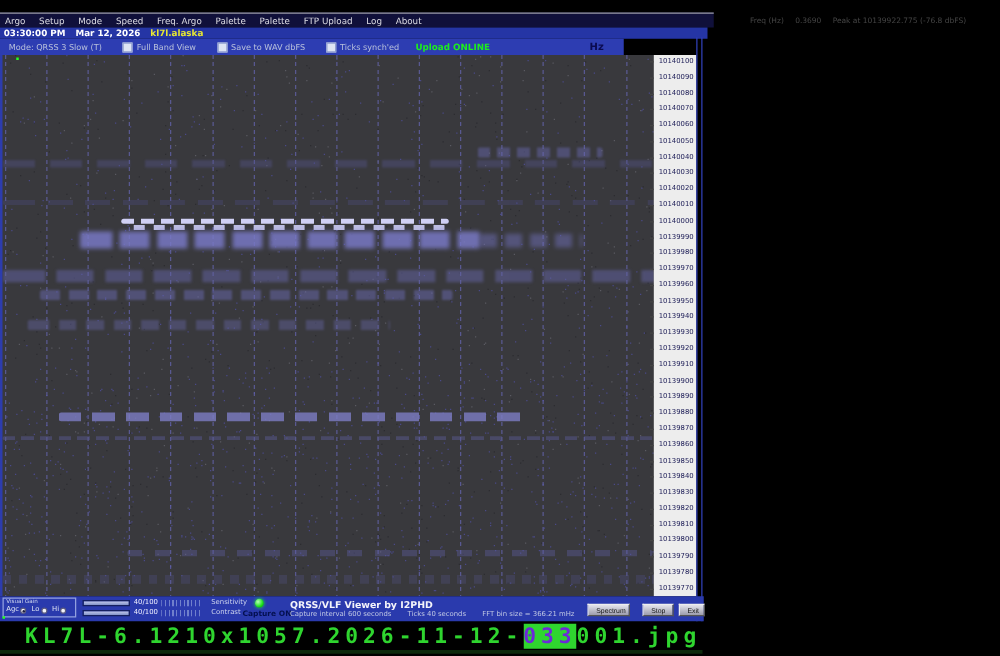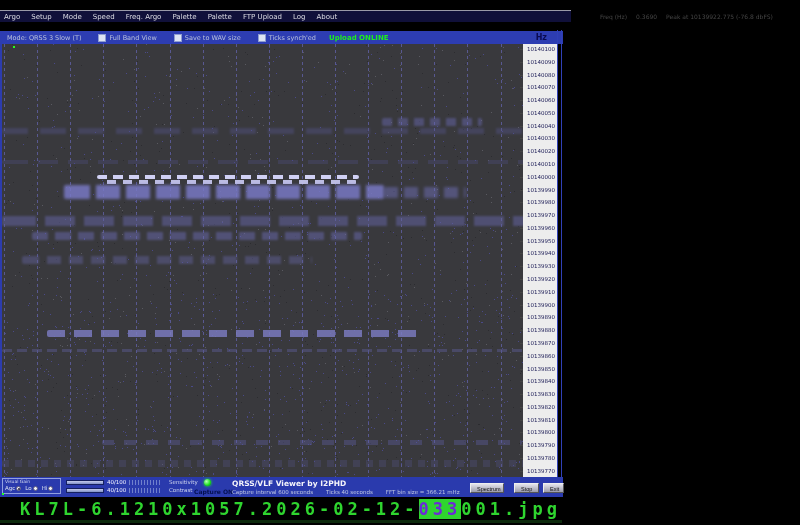--- a/index.html
+++ b/index.html
@@ -12,21 +12,21 @@
            padding:0 4px;font-size:7px;color:#dcdce4;}
   .menu-item{cursor:default;white-space:nowrap;}
 
   
   #statusbar{position:absolute;left:0;top:22px;width:563px;height:9px;background:#2535a5;
              display:flex;align-items:center;gap:8px;padding-left:3px;
              font-size:7px;font-weight:bold;color:#ffffff;}
   #station{color:#e8e832;}
 
   
-  #toolbar{position:absolute;left:0;top:31px;width:563px;height:13px;background:#2d3db2;
+  #toolbar{position:absolute;left:0;top:31px;width:499px;height:13px;background:#2d3db2;
            display:flex;align-items:center;font-size:6.5px;color:#b8c0dc;}
   #mode-label{margin-left:7px;white-space:nowrap;}
   .cb-group{display:flex;align-items:center;margin-left:17px;white-space:nowrap;}
   .cb-box{width:6px;height:6px;background:#dde4f4;border:1px solid #8f9ed0;margin-right:3px;}
   #grabber-status{margin-left:13px;color:#1dee1d;font-weight:bold;font-size:7px;white-space:nowrap;}
   #hz-label{position:absolute;right:16px;top:2px;color:#0a0a50;font-weight:bold;font-size:8px;}
 
   
   #freq-overlay{position:absolute;left:600px;top:13px;width:198px;display:flex;gap:9px;
                 font-size:6px;color:#454545;white-space:nowrap;}
@@ -101,31 +101,36 @@
       <span class="menu-item">Mode</span>
       <span class="menu-item">Speed</span>
       <span class="menu-item">Freq. Argo</span>
       <span class="menu-item">Palette</span>
       <span class="menu-item">Palette</span>
       <span class="menu-item">FTP Upload</span>
       <span class="menu-item">Log</span>
       <span class="menu-item">About</span>
     </div>
 
+  <div id="statusbar">
+    <span>03:30:00 PM</span>
+    <span>Mar 12, 2026</span>
+    <span id="station">kl7l.alaska</span>
+  </div>
 
   <div id="toolbar">
     <span id="mode-label">Mode: QRSS 3 Slow (T)</span>
     <span id="cb-holder" style="display:flex;">
         <span class="cb-group">
           <span class="cb-box"></span>
           <span>Full Band View</span>
         </span>
         <span class="cb-group">
           <span class="cb-box"></span>
-          <span>Save to WAV size</span>
+          <span>Save to WAV dbFS</span>
         </span>
         <span class="cb-group">
           <span class="cb-box"></span>
           <span>Ticks synch'ed</span>
         </span>
       </span>
     <span id="grabber-status">Upload ONLINE</span>
     <span id="hz-label">Hz</span>
   </div>
 
@@ -274,19 +279,19 @@
     <div id="capture-led"></div>
     <span id="capture-label">Capture ON</span>
     <span id="app-title">QRSS/VLF Viewer by I2PHD</span>
     <span id="info-row"><span>Capture interval 600 seconds</span><span>Ticks 40 seconds</span><span>FFT bin size = 366.21 mHz</span></span>
     <button class="bb-button" id="btn-0">Spectrum</button>
     <button class="bb-button" id="btn-1">Stop</button>
     <button class="bb-button" id="btn-2">Exit</button>
   </div>
 
   <div id="filename-row">
-    <span>KL7L-6.1210x1057.2026-02-12-</span><span class="fn-hl">033</span><span>001.jpg</span>
+    <span>KL7L-6.1210x1057.2026-11-12-</span><span class="fn-hl">033</span><span>001.jpg</span>
   </div>
   <div id="filename-underline"></div>
 
   <div class="green-dot" id="dot1"></div>
   <div class="green-dot" id="dot2"></div>
 </div>
 
 </body></html>

